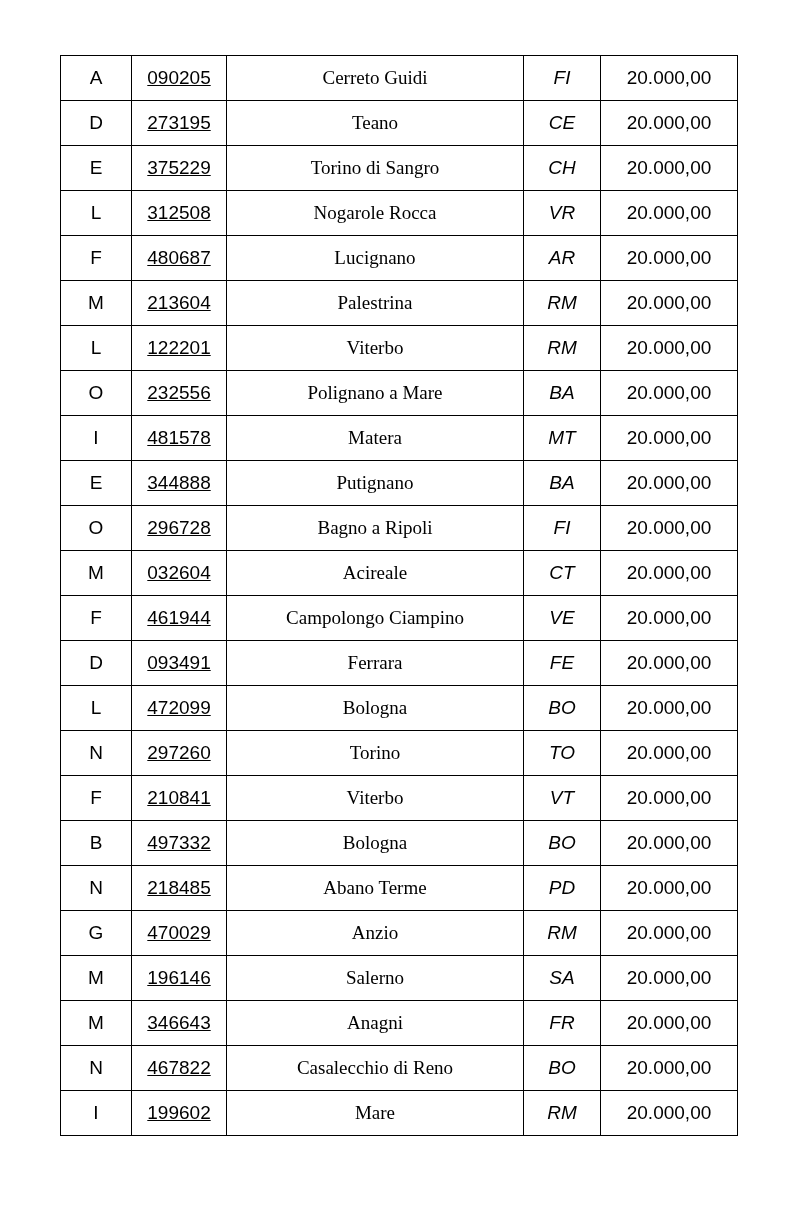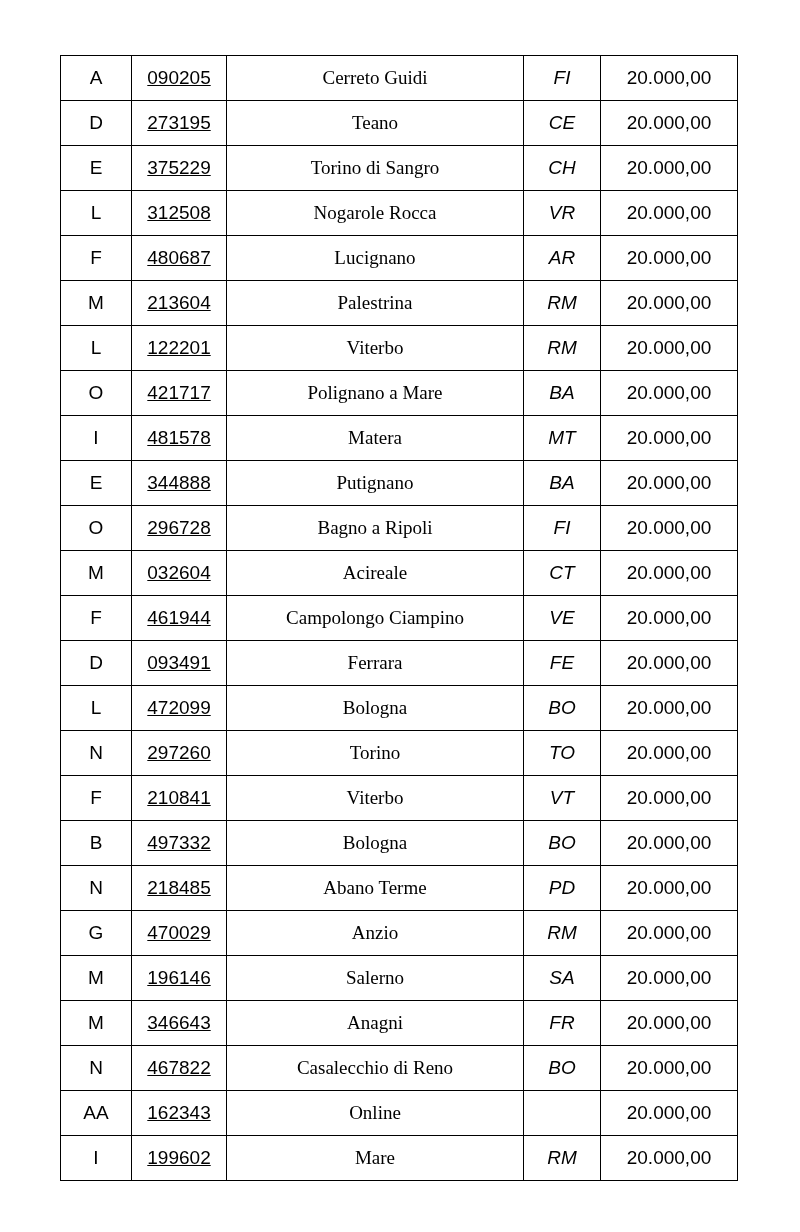--- a/index.html
+++ b/index.html
@@ -97,21 +97,21 @@
           </tr>
           <tr>
             <td class="col-code">L</td>
             <td class="col-number">122201</td>
             <td class="col-city">Viterbo</td>
             <td class="col-prov">RM</td>
             <td class="col-amount">20.000,00</td>
           </tr>
           <tr>
             <td class="col-code">O</td>
-            <td class="col-number">421717</td>
+            <td class="col-number">232556</td>
             <td class="col-city">Polignano a Mare</td>
             <td class="col-prov">BA</td>
             <td class="col-amount">20.000,00</td>
           </tr>
           <tr>
             <td class="col-code">I</td>
             <td class="col-number">481578</td>
             <td class="col-city">Matera</td>
             <td class="col-prov">MT</td>
             <td class="col-amount">20.000,00</td>
@@ -205,27 +205,20 @@
             <td class="col-number">346643</td>
             <td class="col-city">Anagni</td>
             <td class="col-prov">FR</td>
             <td class="col-amount">20.000,00</td>
           </tr>
           <tr>
             <td class="col-code">N</td>
             <td class="col-number">467822</td>
             <td class="col-city">Casalecchio di Reno</td>
             <td class="col-prov">BO</td>
-            <td class="col-amount">20.000,00</td>
-          </tr>
-          <tr>
-            <td class="col-code">AA</td>
-            <td class="col-number">162343</td>
-            <td class="col-city">Online</td>
-            <td class="col-prov"></td>
             <td class="col-amount">20.000,00</td>
           </tr>
           <tr>
             <td class="col-code">I</td>
             <td class="col-number">199602</td>
             <td class="col-city">Mare</td>
             <td class="col-prov">RM</td>
             <td class="col-amount">20.000,00</td>
           </tr>
         </tbody>

